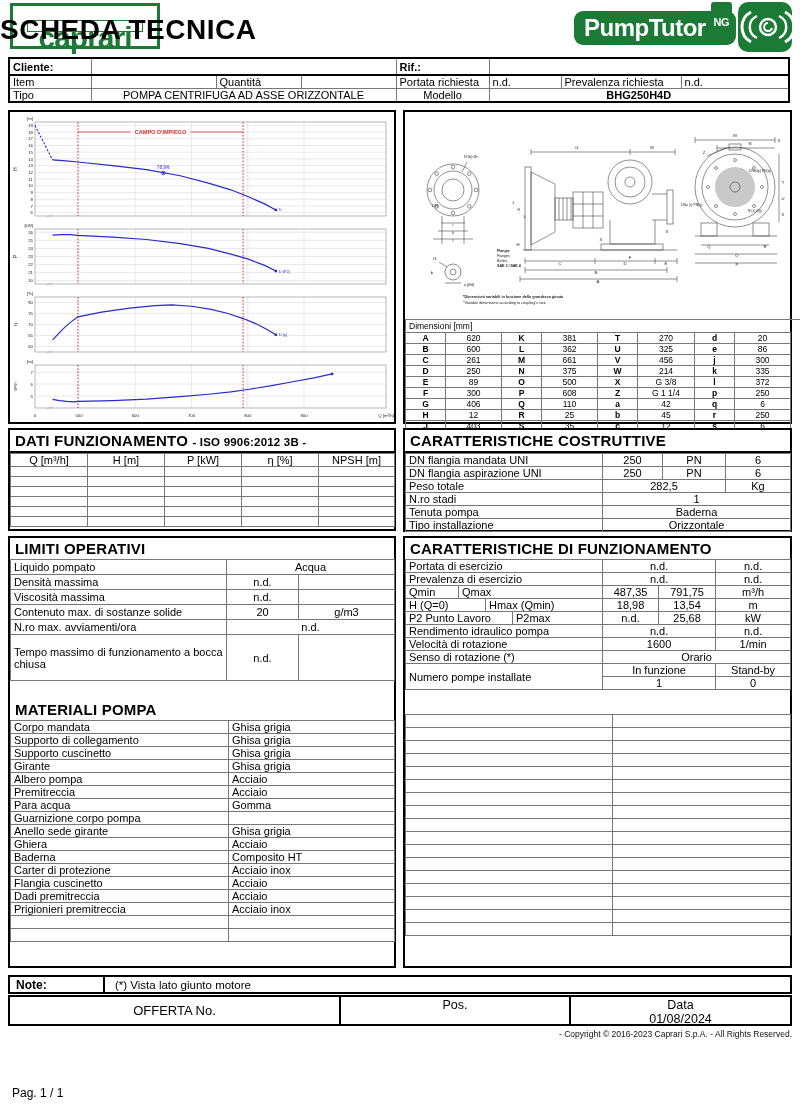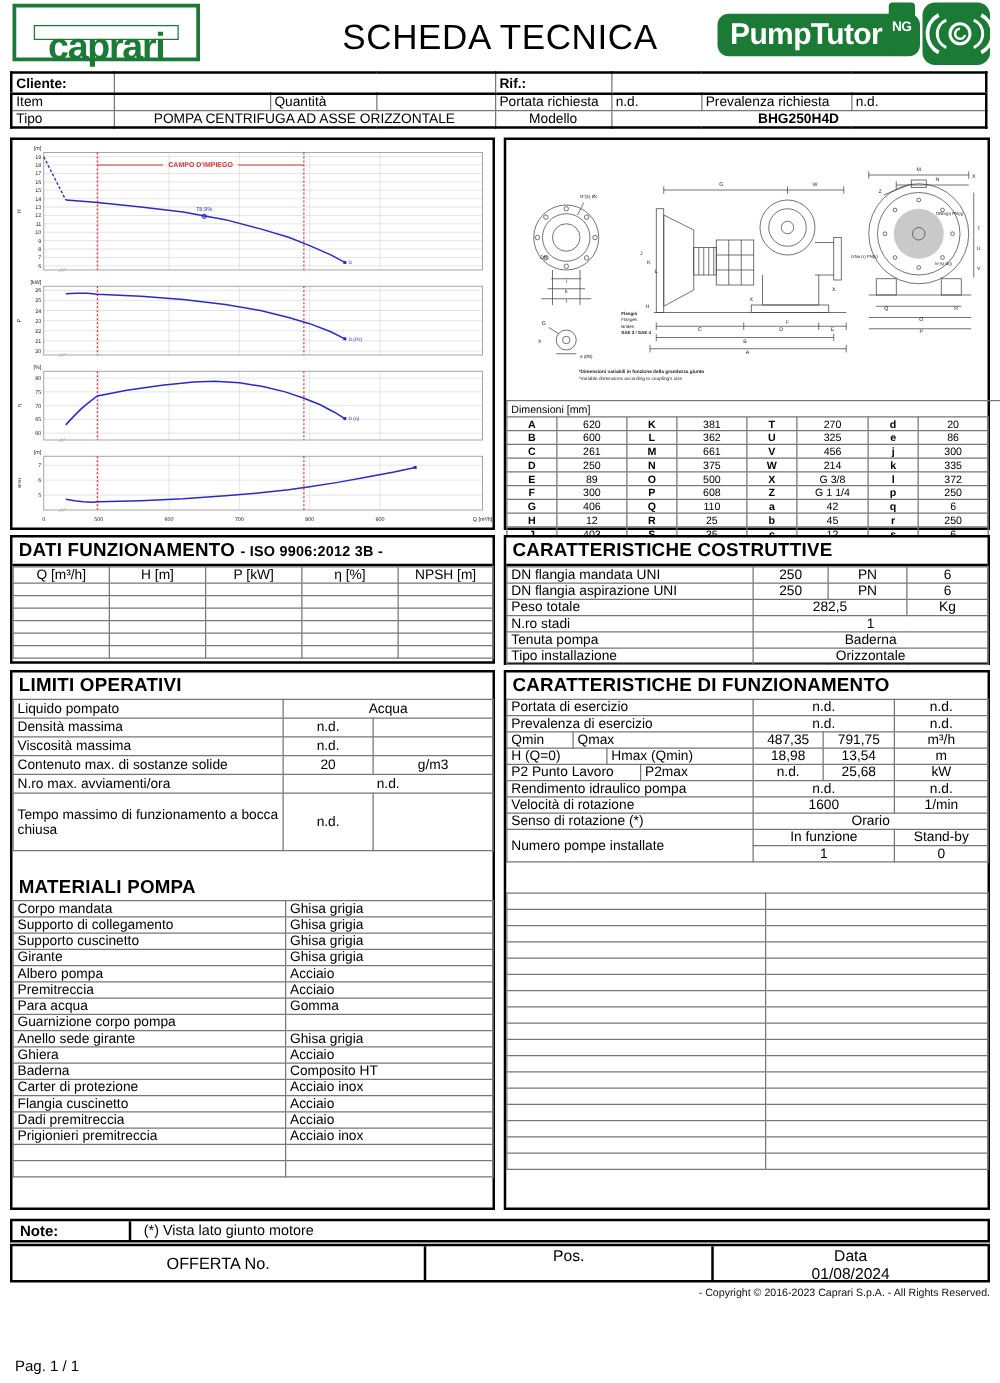--- a/index.html
+++ b/index.html
@@ -13,21 +13,21 @@
   .big{font-size:13px}
   .lbl{text-align:left}
   .val{text-align:left}
   .dl{font-weight:bold;text-align:center}
   .dv{text-align:center}
   .box{border:2px solid #000;background:#fff}
   .sec-title{font-weight:bold;font-size:15px;padding:2px 5px;letter-spacing:.2px}
   .sub-title{font-weight:bold;font-size:11.5px}
   .titleline{border-bottom:2px solid #000}
   
-  #page-title{left:0;right:0;top:14px;text-align:center;font-size:28px;font-weight:normal;letter-spacing:.5px}
+  #page-title{left:0;right:0;top:14px;font-size:28px;font-weight:bold;letter-spacing:.5px}
   .cap-logo{left:10px;top:3px;width:150px;height:46px;border:3px solid #1b7a35;padding:14px;background:#fff}
   .cap-inner{width:100%;height:100%;border:1px solid #1b7a35;color:#1b7a35;font-weight:bold;font-size:30px;text-align:center;line-height:34px;letter-spacing:-1px}
   .pt-logo{right:8px;top:2px;width:218px;height:50px}
   .pt-main{position:absolute;left:0;top:9px;width:162px;height:34px;background:#1b7a35;border-radius:9px;color:#fff;font-weight:bold;font-size:24px;line-height:33px;padding-left:10px;letter-spacing:-.5px}
   .pt-ng{position:absolute;top:-9px;right:4px;background:#1b7a35;color:#fff;font-size:11px;font-weight:bold;padding:4px 3px;border-radius:3px 3px 0 0}
   .pt-swirl{position:absolute;right:0;top:0;width:54px;height:50px;background:#1b7a35;border-radius:10px}
   
   #info{left:8px;top:57px}
   #info td{height:12px;font-size:11px}
   #info tr.hr td{height:17px;border-bottom:2px solid #000}

